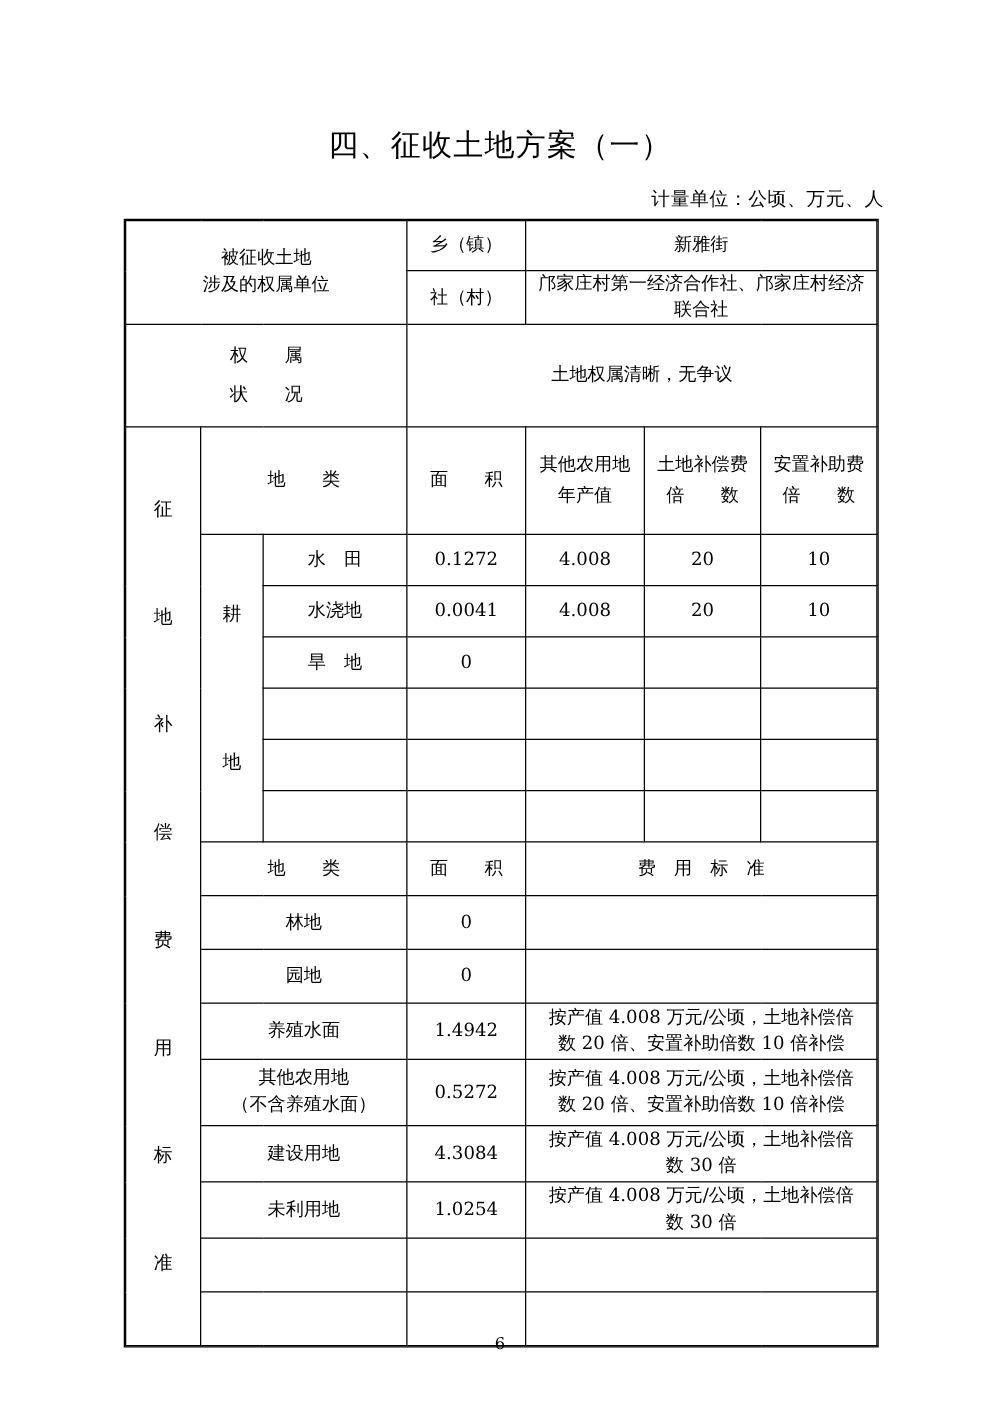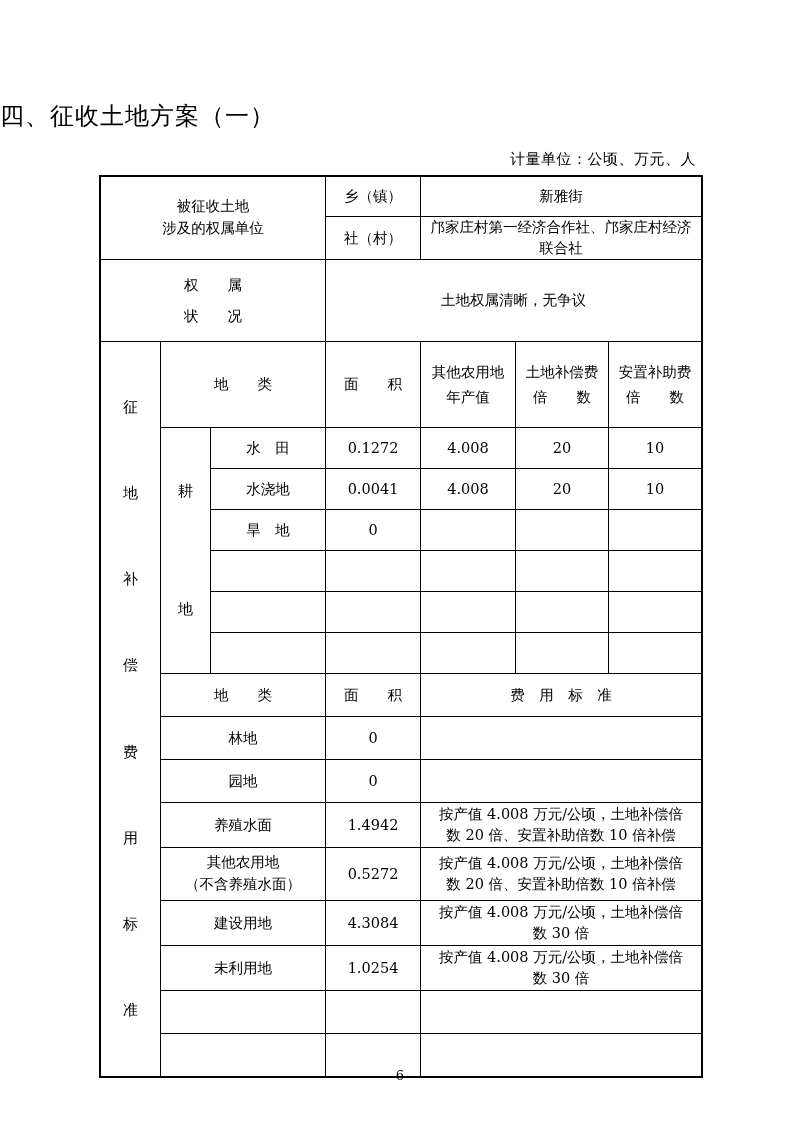--- a/index.html
+++ b/index.html
@@ -24,29 +24,30 @@
     width: 800px;
     height: 1131px;
   }
 
   
   .doc-title {
     position: absolute;
     left: 0;
     top: 100px;
     width: 800px;
+    text-align: center;
     font-size: 24px;
     letter-spacing: 1px;
     font-family: "DejaVu Serif", "Liberation Serif", serif;
     font-weight: normal;
   }
 
   .unit-note {
     position: absolute;
-    right: 104px;
+    right: 93px;
     top: 150px;
     font-size: 15px;
     letter-spacing: 0.5px;
   }
 
   
   .form-table {
     position: absolute;
     left: 100px;
     top: 176px;

